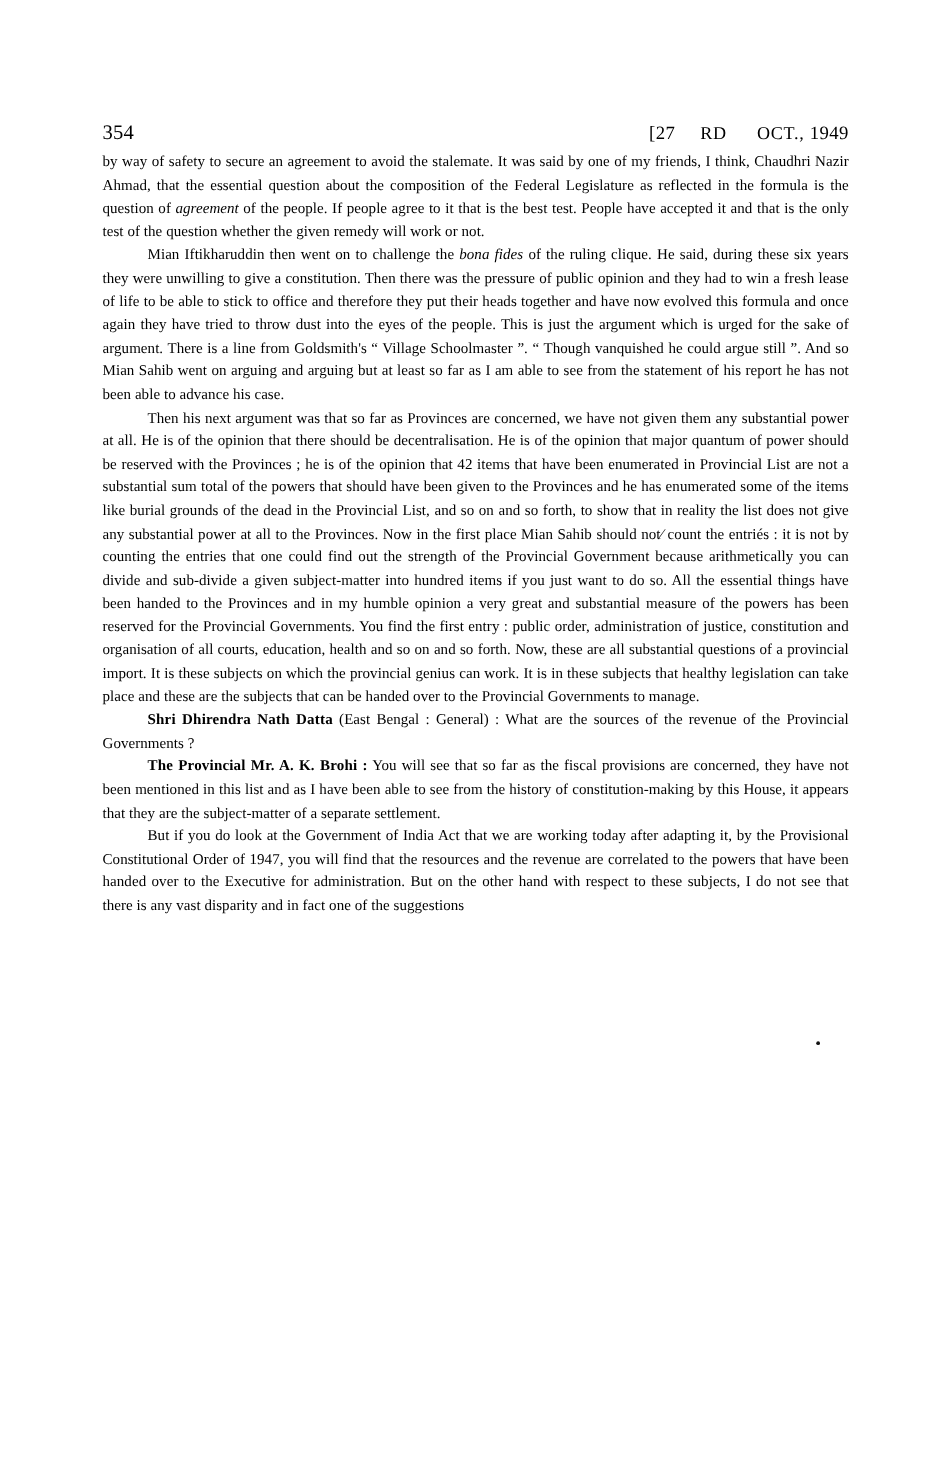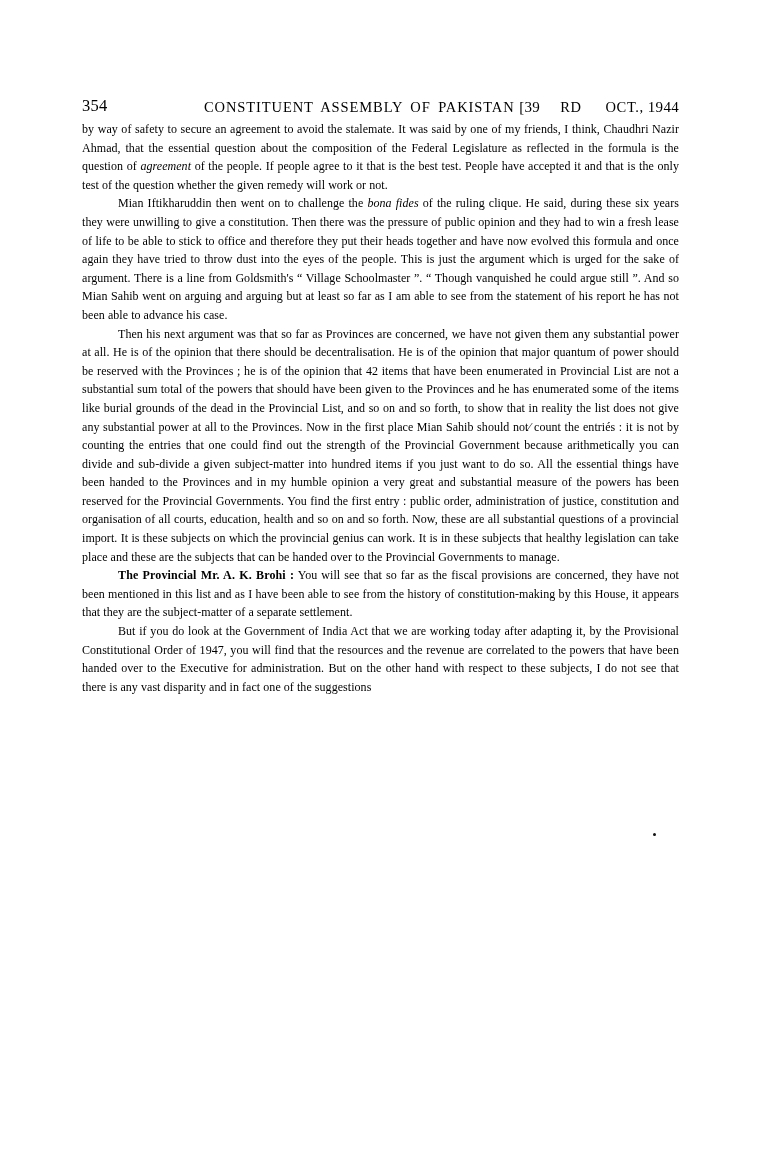--- a/index.html
+++ b/index.html
@@ -104,29 +104,29 @@
 </style>
 </head>
 <body>
 
 <div class="page">
 
   <div class="content">
 
     <div class="running-head">
       <span class="folio">354</span>
-      <span class="head-title">CONSTITUENT ASSEMBLY OF PAKISTAN</span>
-      <span class="head-date"><span>[</span><span>39</span><span class="sc">RD</span> <span class="sc">OCT.,</span> <span>1944</span></span>
+      <span class="head-date"><span>[</span><span>27</span><span class="sc">RD</span> <span class="sc">OCT.,</span> <span>1949</span></span>
     </div>
 
 
     <div id="body-paragraphs">
         <p class="para cont"><span>by way of safety to secure an agreement to avoid the stalemate.  It was said by one of my friends, I think, Chaudhri Nazir  Ahmad,  that  the essential question about the composition of the Federal Legislature as reflected in the formula is the question of </span><span class="it">agreement</span><span> of the people.  If people agree to it that is the best test.  People have accepted it and that is the only test of the question whether the given remedy will work or not.</span></p>
         <p class="para indent"><span>Mian Iftikharuddin then went on to challenge the </span><span class="it">bona fides</span><span> of the ruling clique.  He said, during these six years they were unwilling to give a constitution.  Then there was the pressure of public opinion and they had to win a fresh lease of life to be able to stick to office and therefore they put their heads together and have now evolved this formula and once again they have tried to throw dust into the eyes of  the  people. This is just the argument which is urged for the sake  of  argument. There is a line from  Goldsmith's “ Village  Schoolmaster ”.  “ Though vanquished he could argue still ”.  And so Mian Sahib went on arguing and arguing but at least so far as I am able to see from the statement of his report he has not been able to advance his case.</span></p>
         <p class="para indent"><span>Then his next argument was that so far as Provinces are concerned, we have not given them any substantial power at all. He is of the opinion that there should be decentralisation.  He is of the opinion that major quantum of power should be reserved with the Provinces ; he is of the opinion that 42 items that have been enumerated in Provincial List are not a substantial sum total of the powers that should have been given to the Provinces and he has enumerated some of the items like burial grounds of the dead in the Provincial List, and so on and so forth, to show that in reality the list does not give any substantial power at all to  the Provinces.  Now in the first place Mian Sahib  should  not⁄ count  the entriés : it is not by counting the entries that one could find out the strength of the Provincial Government because arithmetically  you  can divide and sub-divide a given subject-matter into hundred items if you just want to do so.  All the essential things have been handed to  the Provinces and in my humble opinion a very  great  and  substantial measure of the powers has been reserved for the  Provincial  Governments.  You find the first  entry :  public  order,  administration  of justice, constitution and organisation of all courts, education, health and so on and so forth.  Now, these are all substantial questions of a provincial import.  It is these subjects on which the provincial genius can work.  It is in these subjects that healthy legislation can take place and these are the subjects that can be handed over to the Provincial Governments to manage.</span></p>
+        <p class="para indent"><span class="bd">Shri Dhirendra Nath Datta</span><span> (East Bengal : General) : What are the sources of the revenue of the Provincial Governments ?</span></p>
         <p class="para indent"><span class="bd">The Provincial Mr. A. K. Brohi :</span><span> You will see that so far  as  the fiscal provisions are concerned, they have not been mentioned in this list and as I have been able to see from the history of constitution-making by this House, it appears that they are the subject-matter of a separate settlement.</span></p>
         <p class="para indent"><span>But if you do look at the Government of India Act that we  are working today after adapting it, by the Provisional Constitutional Order of 1947, you will find that the resources and the revenue are correlated to the powers that have been handed over to the Executive for administration.  But on the other hand with respect to these subjects, I do not see that there is any vast disparity and in fact one of  the  suggestions</span></p>
       </div>
 
   </div>
 
   <span class="speck" style="left:653px; top:833px;"></span>
 
 </div>
 

